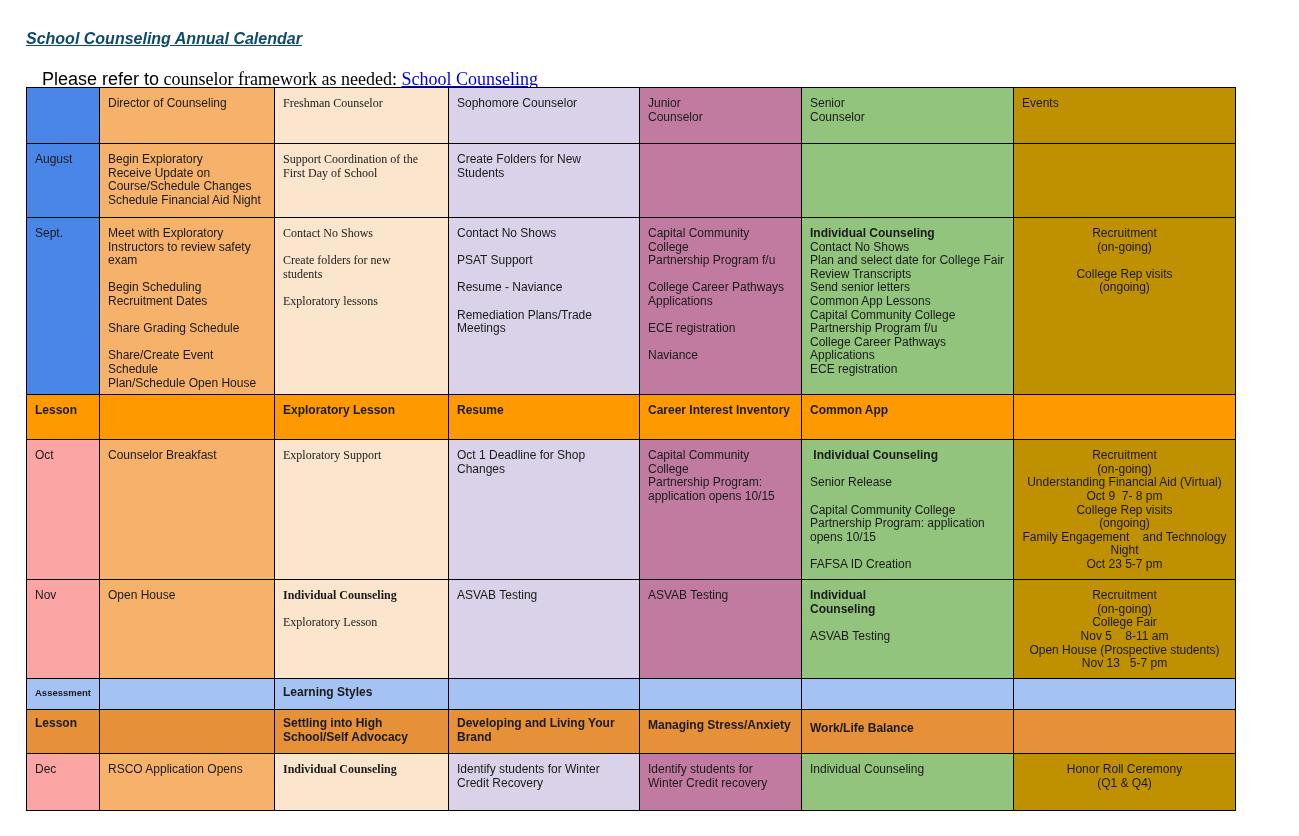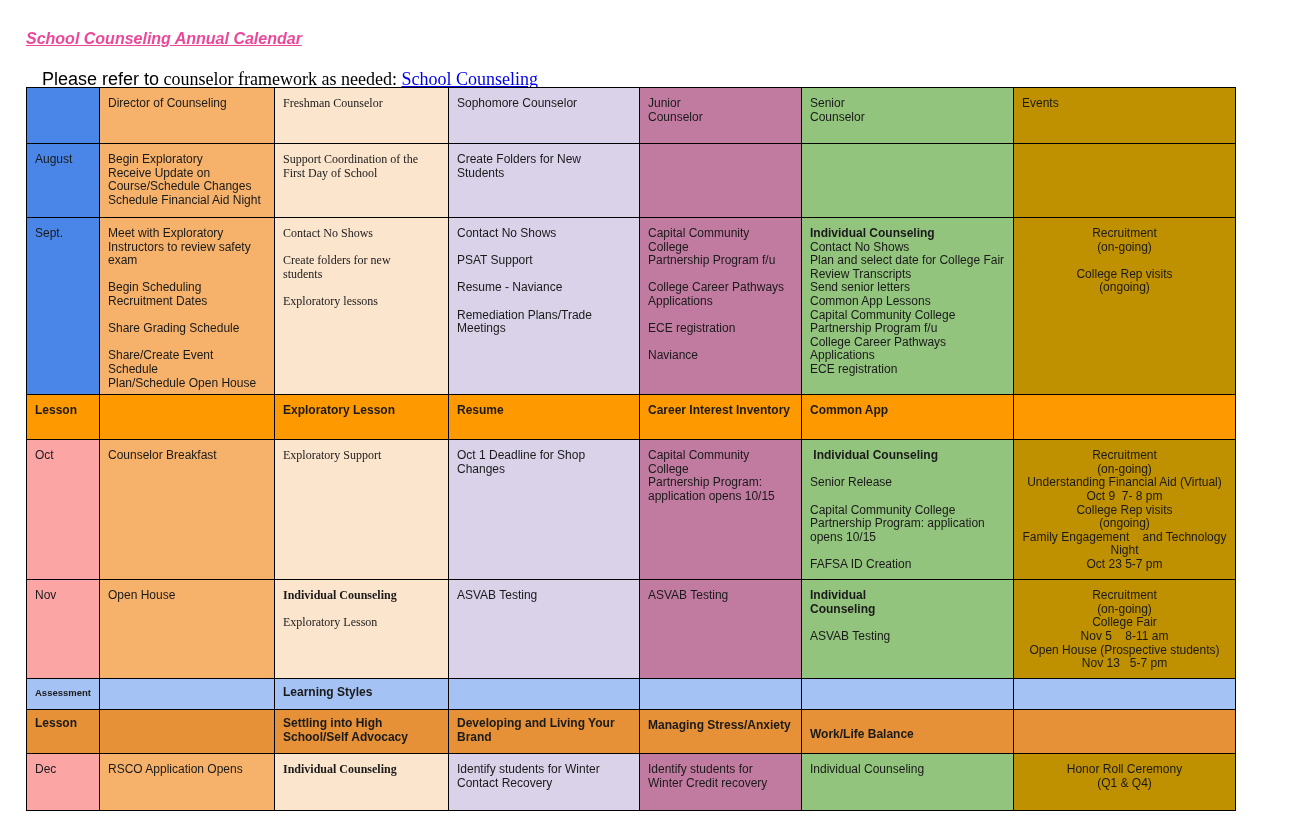--- a/index.html
+++ b/index.html
@@ -1,20 +1,20 @@
 <!DOCTYPE html>
 <html><head>
 <meta charset="utf-8">
 <style>
   html, body { margin: 0; padding: 0; background: #ffffff; }
   body { width: 1299px; height: 836px; position: relative; overflow: hidden; }
   .title {
     position: absolute; left: 26px; top: 30px;
     font-family: "Liberation Sans", sans-serif; font-size: 16px;
-    font-weight: bold; font-style: italic; text-decoration: underline; color: #ec4899;
+    font-weight: bold; font-style: italic; text-decoration: underline; color: #0c4a6e;
     margin: 0;
   }
   .subtitle {
     position: absolute; left: 26px; top: 53px;
     font-size: 18px; color: #000; margin: 16px; white-space: nowrap;
   }
   .subtitle .sans { font-family: "Liberation Sans", sans-serif; }
   .subtitle .serif { font-family: "Liberation Serif", serif; }
   .subtitle a { font-family: "Liberation Serif", serif; color: #1a0dab; color:#0000ee; text-decoration: underline; }
   table.cal {
@@ -263,31 +263,31 @@
     <td></td>
     <td style="padding-top:7px">
       <span class="line">Settling into High</span>
       <span class="line">School/Self Advocacy</span>
     </td>
     <td style="padding-top:7px">
       <span class="line">Developing and Living Your</span>
       <span class="line">Brand</span>
     </td>
     <td style="padding-top:9px"><span>Managing Stress/Anxiety</span></td>
-    <td style="padding-top:18px"><span>Work/Life Balance</span></td>
+    <td style="padding-top:12px"><span>Work/Life Balance</span></td>
     <td></td>
   </tr>
 
   <tr style="height:57px">
     <td class="c0d"><span>Dec</span></td>
     <td class="c1"><span>RSCO Application Opens</span></td>
     <td class="c2"><span class="bold">Individual Counseling</span></td>
     <td class="c3">
       <span class="line">Identify students for Winter</span>
-      <span class="line">Contact Recovery</span>
+      <span class="line">Credit Recovery</span>
     </td>
     <td class="c4">
       <span class="line">Identify students for</span>
       <span class="line">Winter Credit recovery</span>
     </td>
     <td class="c5"><span>Individual Counseling</span></td>
     <td class="c6 center">
       <span class="line">Honor Roll Ceremony</span>
       <span class="line">(Q1 &amp; Q4)</span>
     </td>

